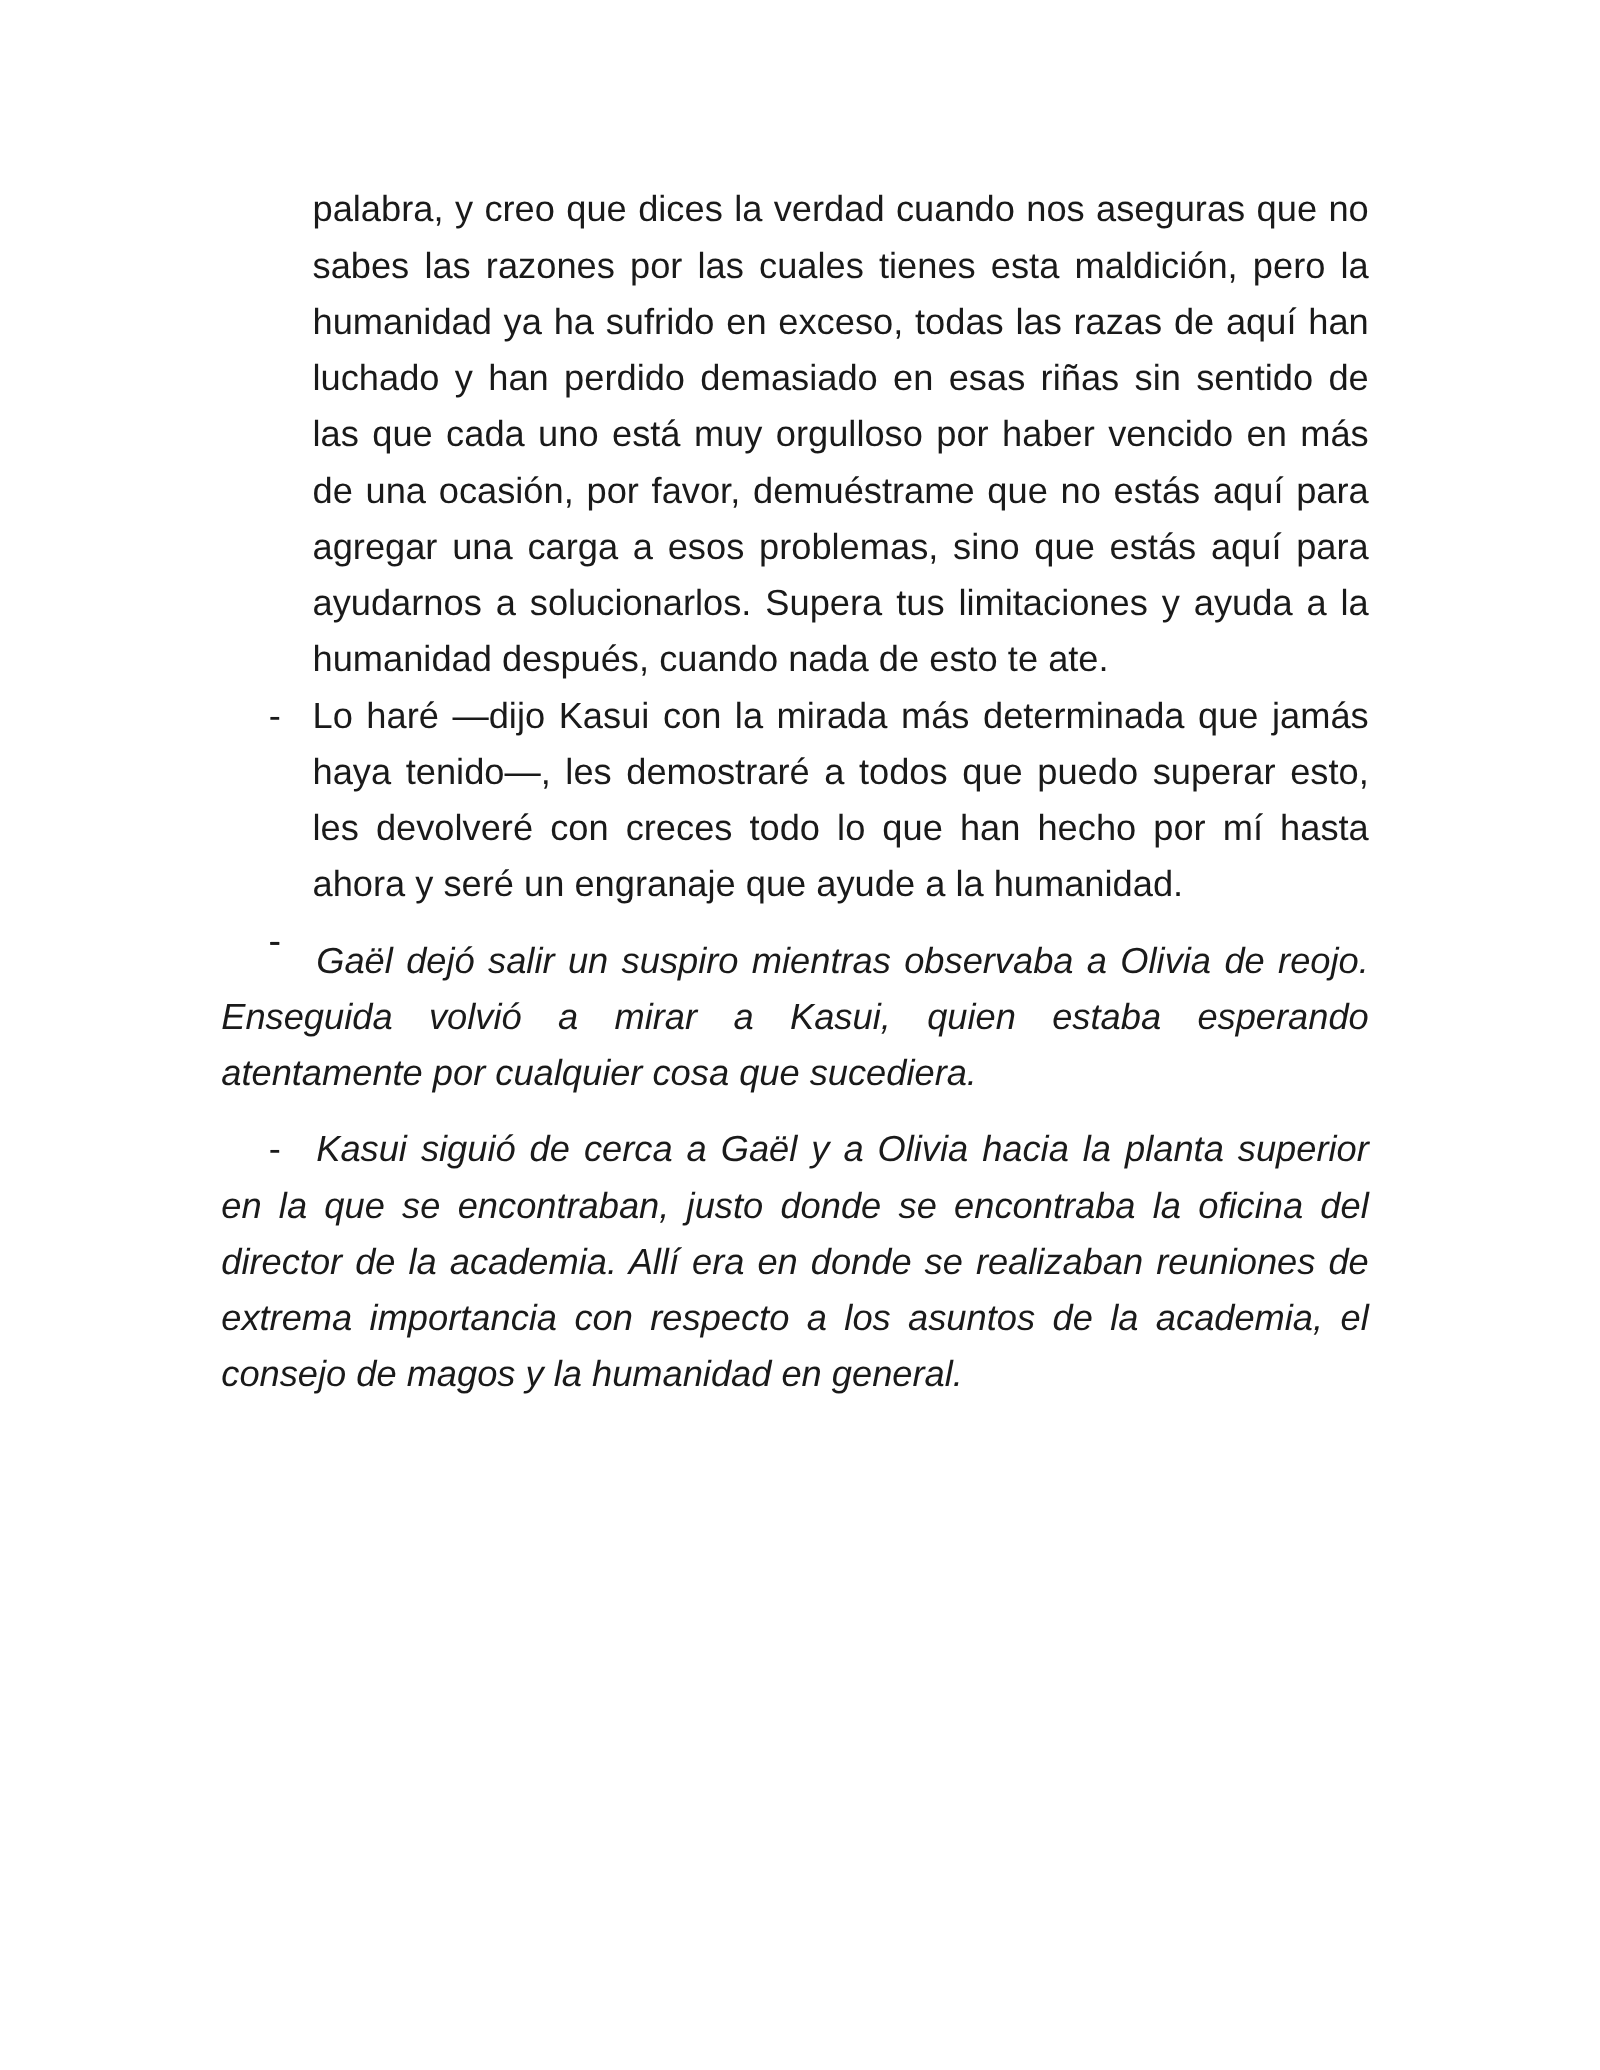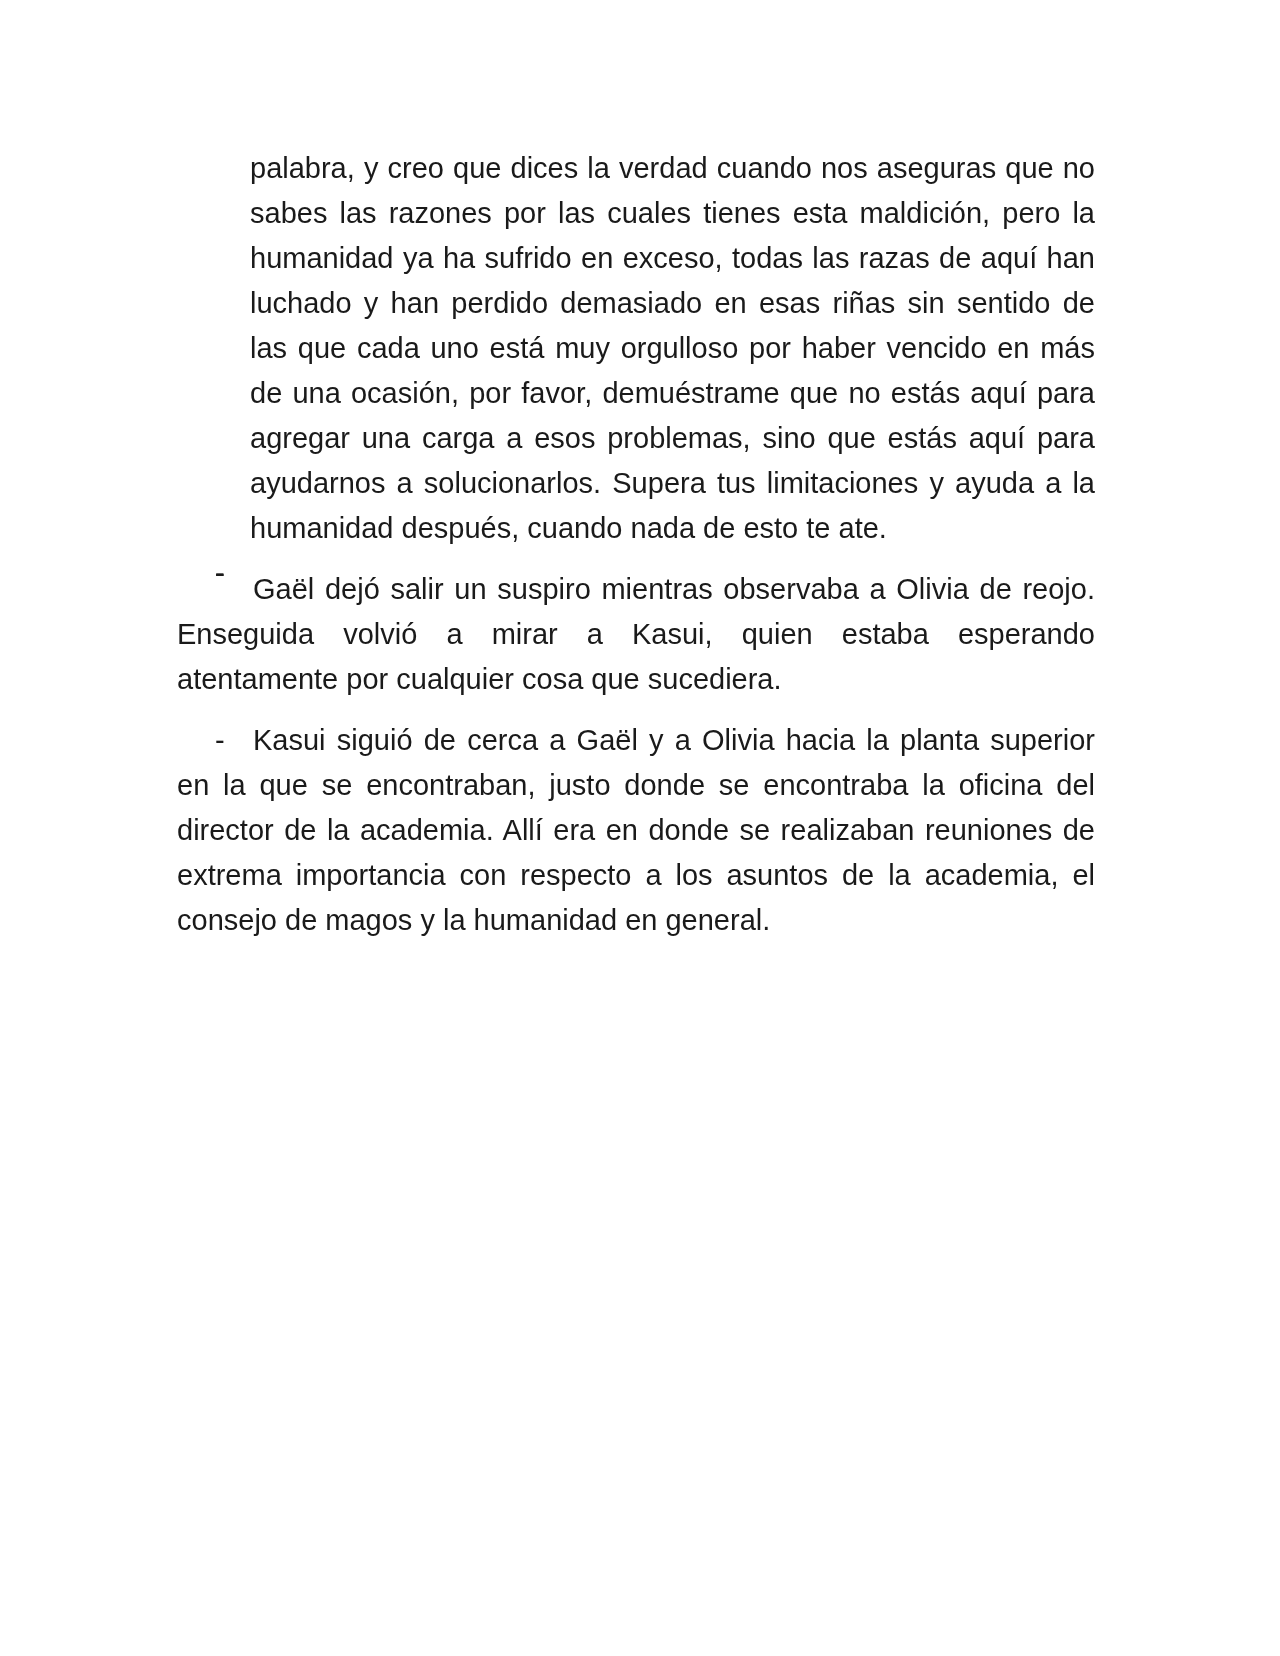--- a/index.html
+++ b/index.html
@@ -35,20 +35,21 @@
   }
   .block-list-item .dash {
     position: absolute;
     left: 38px;
     top: 0;
     text-indent: 0;
   }
   .block-paragraph {
     margin: 16px 0;
     text-indent: 76px;
+    font-style: italic;
   }
   .footer {
     position: absolute;
     top: 1560px;
     right: 205px;
     font-size: 26px;
     line-height: 32px;
     white-space: nowrap;
   }
   .footer-label {
@@ -64,20 +65,21 @@
 <body>
 
 <div class="page">
 
   <div class="content">
 
     <div class="block-continuation">palabra, y creo que dices la verdad cuando nos aseguras que no sabes las razones por las cuales tienes esta maldición, pero la humanidad ya ha sufrido en exceso, todas las razas de aquí han luchado y han perdido demasiado en esas riñas sin sentido de las que cada uno está muy orgulloso por haber vencido en más de una ocasión, por favor, demuéstrame que no estás aquí para agregar una carga a esos problemas, sino que estás aquí para ayudarnos a solucionarlos. Supera tus limitaciones y ayuda a la humanidad después, cuando nada de esto te ate.</div>
 
     <div class="block-list-item">
       <span class="dash">-</span>
+      <span>Lo haré —dijo Kasui con la mirada más determinada que jamás haya tenido—, les demostraré a todos que puedo superar esto, les devolveré con creces todo lo que han hecho por mí hasta ahora y seré un engranaje que ayude a la humanidad.</span>
     </div>
 
     <div class="block-list-item">
       <span class="dash">-</span>
     </div>
 
     <div class="block-list-item">
       <span class="dash">-</span>
     </div>
 

